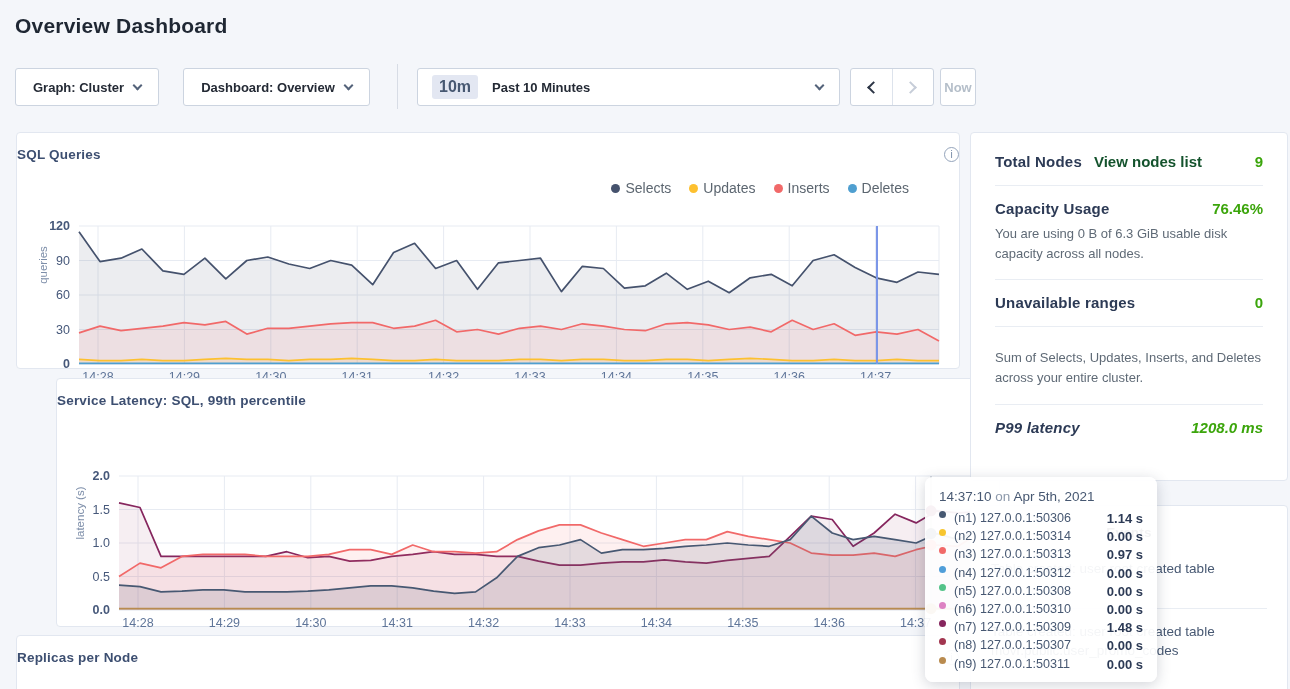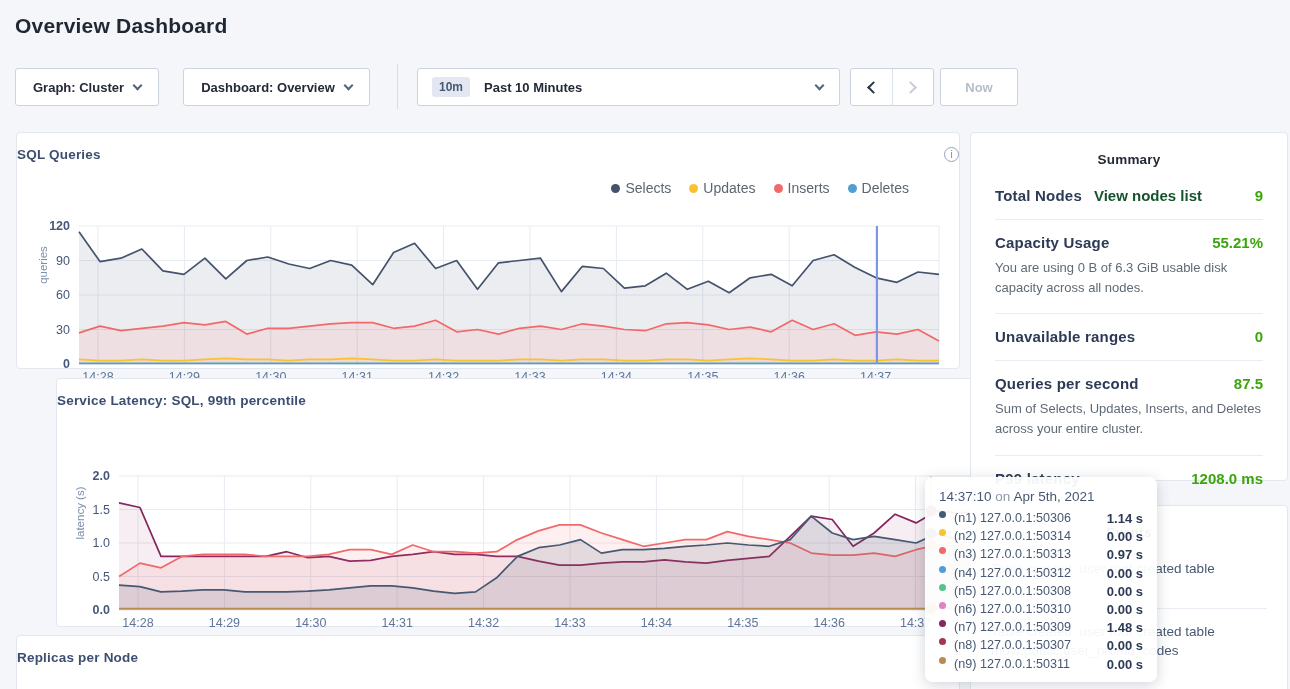--- a/index.html
+++ b/index.html
@@ -9,49 +9,49 @@
 
   .page-title { position:absolute; left:15px; top:14px; font-size:21px; font-weight:600; color:#1f2733; letter-spacing:.2px; }
 
   .btn { position:absolute; background:#fff; border:1px solid #ccd4e0; border-radius:3px; height:38px; top:68px;
          display:flex; align-items:center; justify-content:center; font-size:13px; font-weight:700; color:#242a35; cursor:pointer; }
   .chev { display:inline-block; width:7px; height:7px; border-right:2px solid #54637a; border-bottom:2px solid #54637a;
           transform:rotate(45deg); margin-left:10px; margin-top:-4px; }
   .vdivider { position:absolute; left:397px; top:64px; width:1px; height:45px; background:#d7dce5; }
 
   .timesel { justify-content:flex-start; padding:0 14px; }
-  .range-badge { background:#e3e7f2; color:#475872; font-size:12px; font-weight:700; border-radius:3px; padding:3px 7px; margin-right:14px; }
+  .range-badge { background:#e3e7f2; color:#475872; font-size:16px; font-weight:700; border-radius:3px; padding:3px 7px; margin-right:14px; }
   .timesel .chev { position:absolute; right:16px; }
 
   .arrowgroup { position:absolute; left:850px; top:68px; width:84px; height:38px; display:flex; background:#fff; border:1px solid #ccd4e0; border-radius:3px; }
   .arrowcell { flex:1; display:flex; align-items:center; justify-content:center; cursor:pointer; }
   .arrowcell + .arrowcell { border-left:1px solid #dde3ec; }
   .arr { display:inline-block; width:9px; height:9px; }
   .arr-prev { border-left:2.6px solid #2c3545; border-bottom:2.6px solid #2c3545; transform:rotate(45deg); margin-left:4px; }
   .arr-next { border-right:2.6px solid #c6cdd8; border-bottom:2.6px solid #c6cdd8; transform:rotate(-45deg); margin-right:4px; }
-  .btn-now { left:940px; width:78px; color:#b4bec9; }
+  .btn-now { left:940px; width:36px; color:#b4bec9; }
 
   .card { position:absolute; background:#fff; border:1px solid #e2e7f0; border-radius:4px; }
   .card-title-row { display:flex; align-items:center; justify-content:space-between; gap:7px; padding-top:14px; }
   .card-title { font-size:13.5px; font-weight:700; color:#3d4f71; letter-spacing:.2px; }
   .info-icon { width:15px; height:15px; border:1px solid #94a4bb; border-radius:50%; color:#7286a3; font-size:10px; line-height:13px;
                text-align:center; font-style:normal; cursor:pointer; }
 
   .legend { position:absolute; top:47px; right:50px; display:flex; gap:18px; align-items:center; }
   .legend-item { display:flex; align-items:center; gap:5px; font-size:14px; color:#5c6670; cursor:pointer; }
   .legend-dot { width:9px; height:9px; border-radius:50%; }
 
   .ylabel { position:absolute; width:90px; text-align:center; transform:rotate(-90deg); font-size:11.5px; color:#7d8ea9; }
 
   svg text { font-family:"Liberation Sans", sans-serif; }
 
   
   .panel-heading { padding-top:19px; text-align:center; font-size:13.5px; font-weight:700; color:#242a35; letter-spacing:.2px; }
   .srow { margin:0 24px; padding:14px 0 15px; border-bottom:1px solid #e9edf3; }
-  .srow:last-child { border-bottom:none; }
+  .srow:last-child { border-bottom:none;font-style:italic; }
   .srow-main { display:flex; align-items:baseline; }
   .srow-label { font-size:15px; font-weight:700; color:#2c3a55; letter-spacing:.2px; }
   .srow-link { font-size:15px; font-weight:700; margin-left:12px; cursor:pointer; }
   .srow-value { margin-left:auto; font-size:15px; font-weight:700; }
   .srow-desc { margin-top:7px; font-size:13px; color:#5f6a76; line-height:1.55; max-width:268px; }
 
   .events-body { margin:6px 20px 0; }
   .event-row { padding:13px 0; font-size:13.5px; color:#475872; line-height:19px; }
   .event-row + .event-row { border-top:1px solid #e9edf3; }
 
@@ -219,47 +219,42 @@
   </div>
 
   <div class="card" style="left:16px;top:635px;width:944px;height:90px;">
     <div class="card-title-row">
       <span class="card-title">Replicas per Node</span>
       <i class="info-icon">i</i>
     </div>
   </div>
 
   <div class="card" style="left:970px;top:132px;width:318px;height:349px;">
-    <div class="panel-heading">Summary</div>
     <div style="margin-top:6px;">
       <div class="srow">
         <div class="srow-main">
           <span class="srow-label">Total Nodes</span>
           <span class="srow-link" style="color:#14532d;">View nodes list</span>
           <span class="srow-value" style="color:#3ba50b;">9</span>
         </div>
       </div>
       <div class="srow">
         <div class="srow-main">
           <span class="srow-label">Capacity Usage</span>
-          <span class="srow-value" style="color:#3ba50b;">55.21%</span>
+          <span class="srow-value" style="color:#3ba50b;">76.46%</span>
         </div>
         <div class="srow-desc">You are using 0 B of 6.3 GiB usable disk capacity across all nodes.</div>
       </div>
       <div class="srow">
         <div class="srow-main">
           <span class="srow-label">Unavailable ranges</span>
           <span class="srow-value" style="color:#3ba50b;">0</span>
         </div>
       </div>
       <div class="srow">
-        <div class="srow-main">
-          <span class="srow-label">Queries per second</span>
-          <span class="srow-value" style="color:#3ba50b;">87.5</span>
-        </div>
         <div class="srow-desc">Sum of Selects, Updates, Inserts, and Deletes across your entire cluster.</div>
       </div>
       <div class="srow">
         <div class="srow-main">
           <span class="srow-label">P99 latency</span>
           <span class="srow-value" style="color:#3ba50b;">1208.0 ms</span>
         </div>
       </div>
     </div>
   </div>

